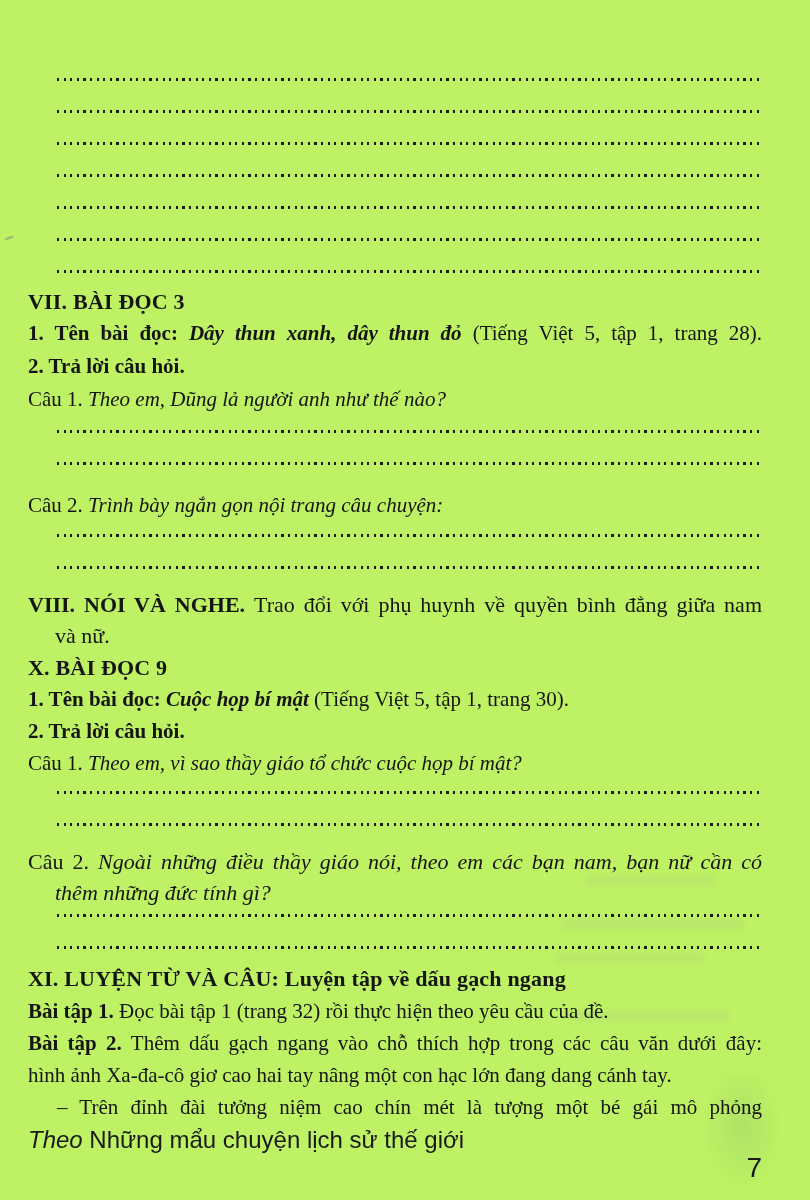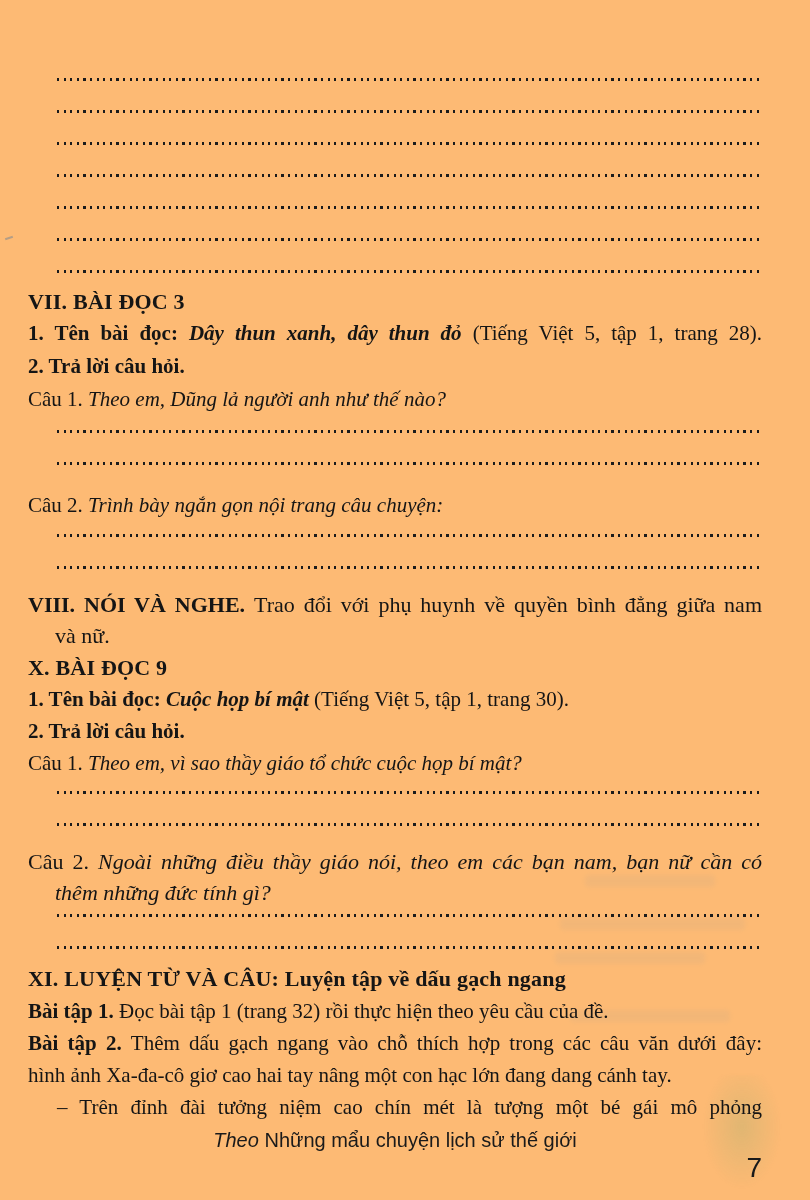--- a/index.html
+++ b/index.html
@@ -1,20 +1,20 @@
 <!DOCTYPE html>
 <html><head>
 <meta charset="utf-8">
 <style>
   html,body{margin:0;padding:0;background:#e8e8e6;}
   .sheet{
     position:relative;
     width:810px;height:1200px;
     margin:0 auto;
-    background:#fdba74;
+    background:#bef264;
     overflow:hidden;
     font-family:"Liberation Serif","DejaVu Serif",serif;
     color:#151515;
   }
   .content{
     position:absolute;
     left:28px;top:0;
     width:734px;
     padding-top:64px;
   }
@@ -38,23 +38,23 @@
   .i{font-style:italic;}
   .bi{font-weight:bold;font-style:italic;text-align:right;}
   .mt14{margin-top:14px;}
   .mt20{margin-top:20px;}
   .mt24{margin-top:24px;}
   .mt2{margin-top:2px;}
   .indent2{padding-left:27px;}
   .hang-indent{padding-left:29px;}
   .credit{
     margin-top:4px;
-    text-align:center;
+    text-align:left;
     font-family:"Liberation Sans","DejaVu Sans",sans-serif;
-    font-size:20px;line-height:26px;
+    font-size:24px;line-height:26px;
     color:#1a1a1a;
   }
   .page-num{
     position:absolute;
     right:48px;top:1152px;
     font-family:"Liberation Sans","DejaVu Sans",sans-serif;
     font-size:28px;color:#1a1a1a;
   }
   
   .edge-dash{

